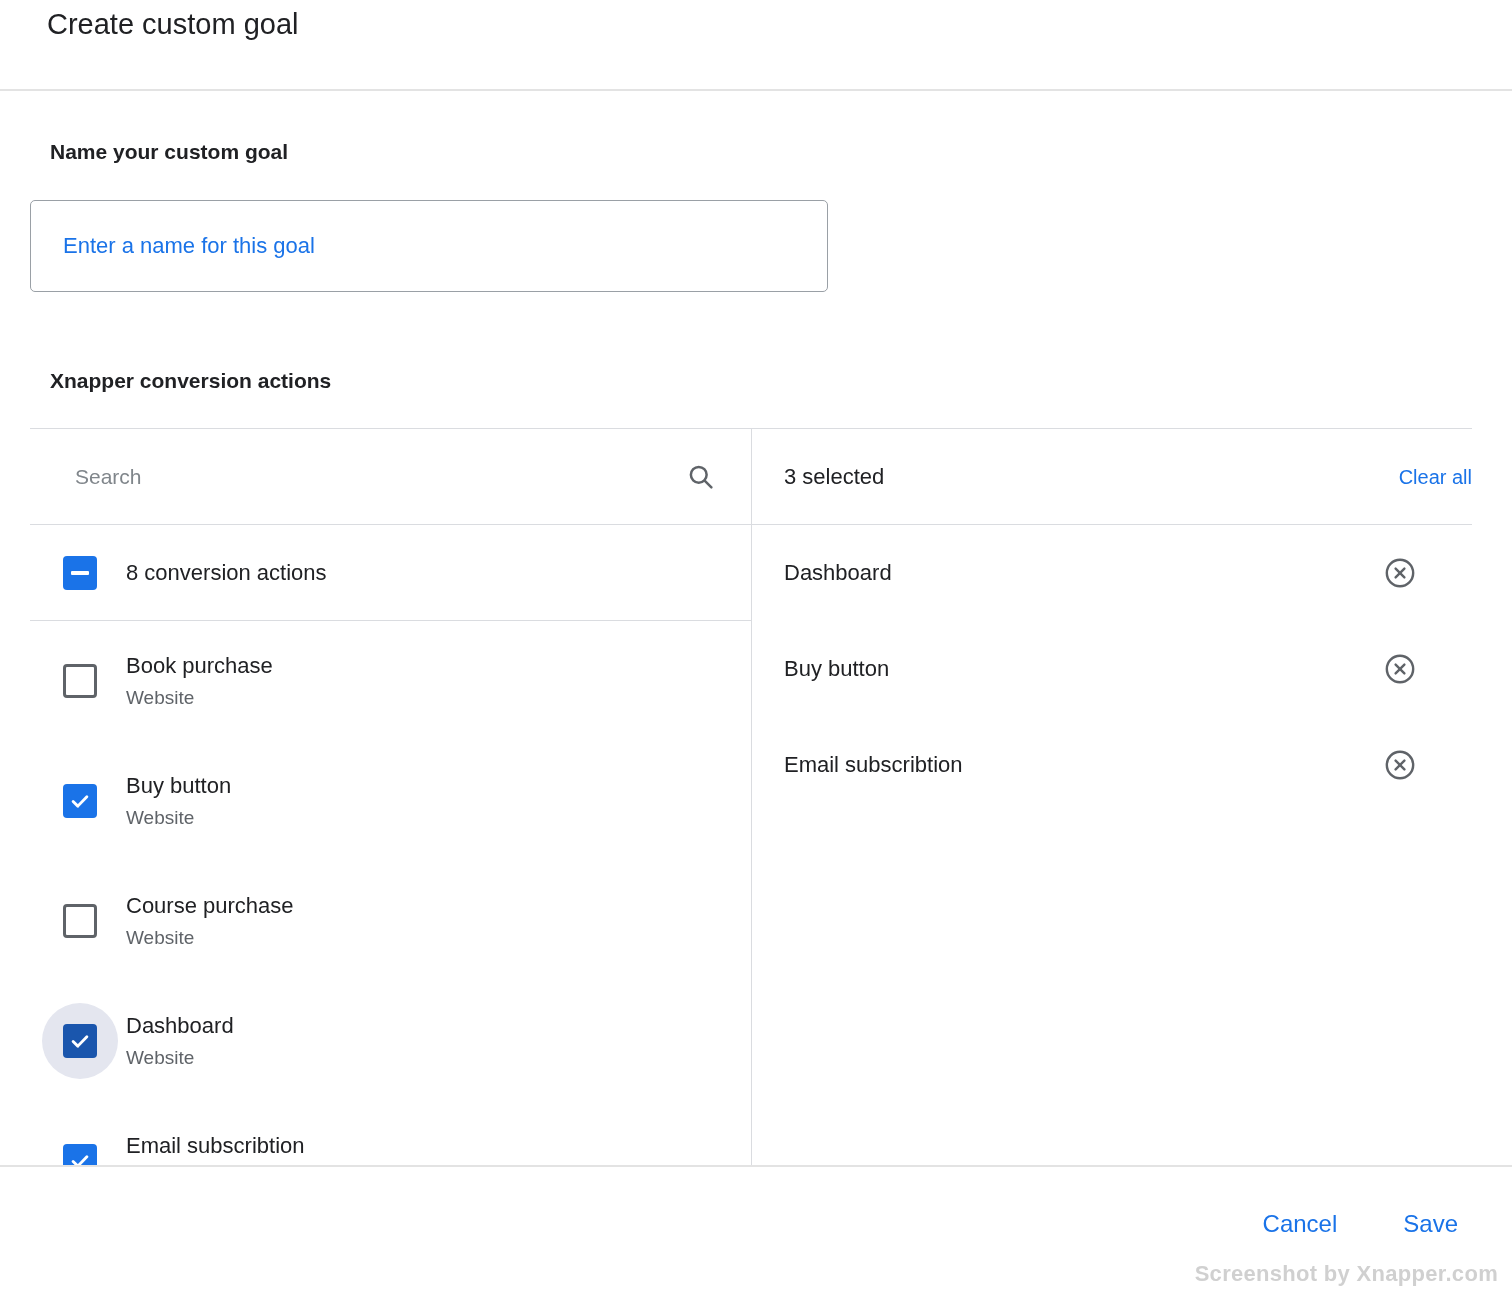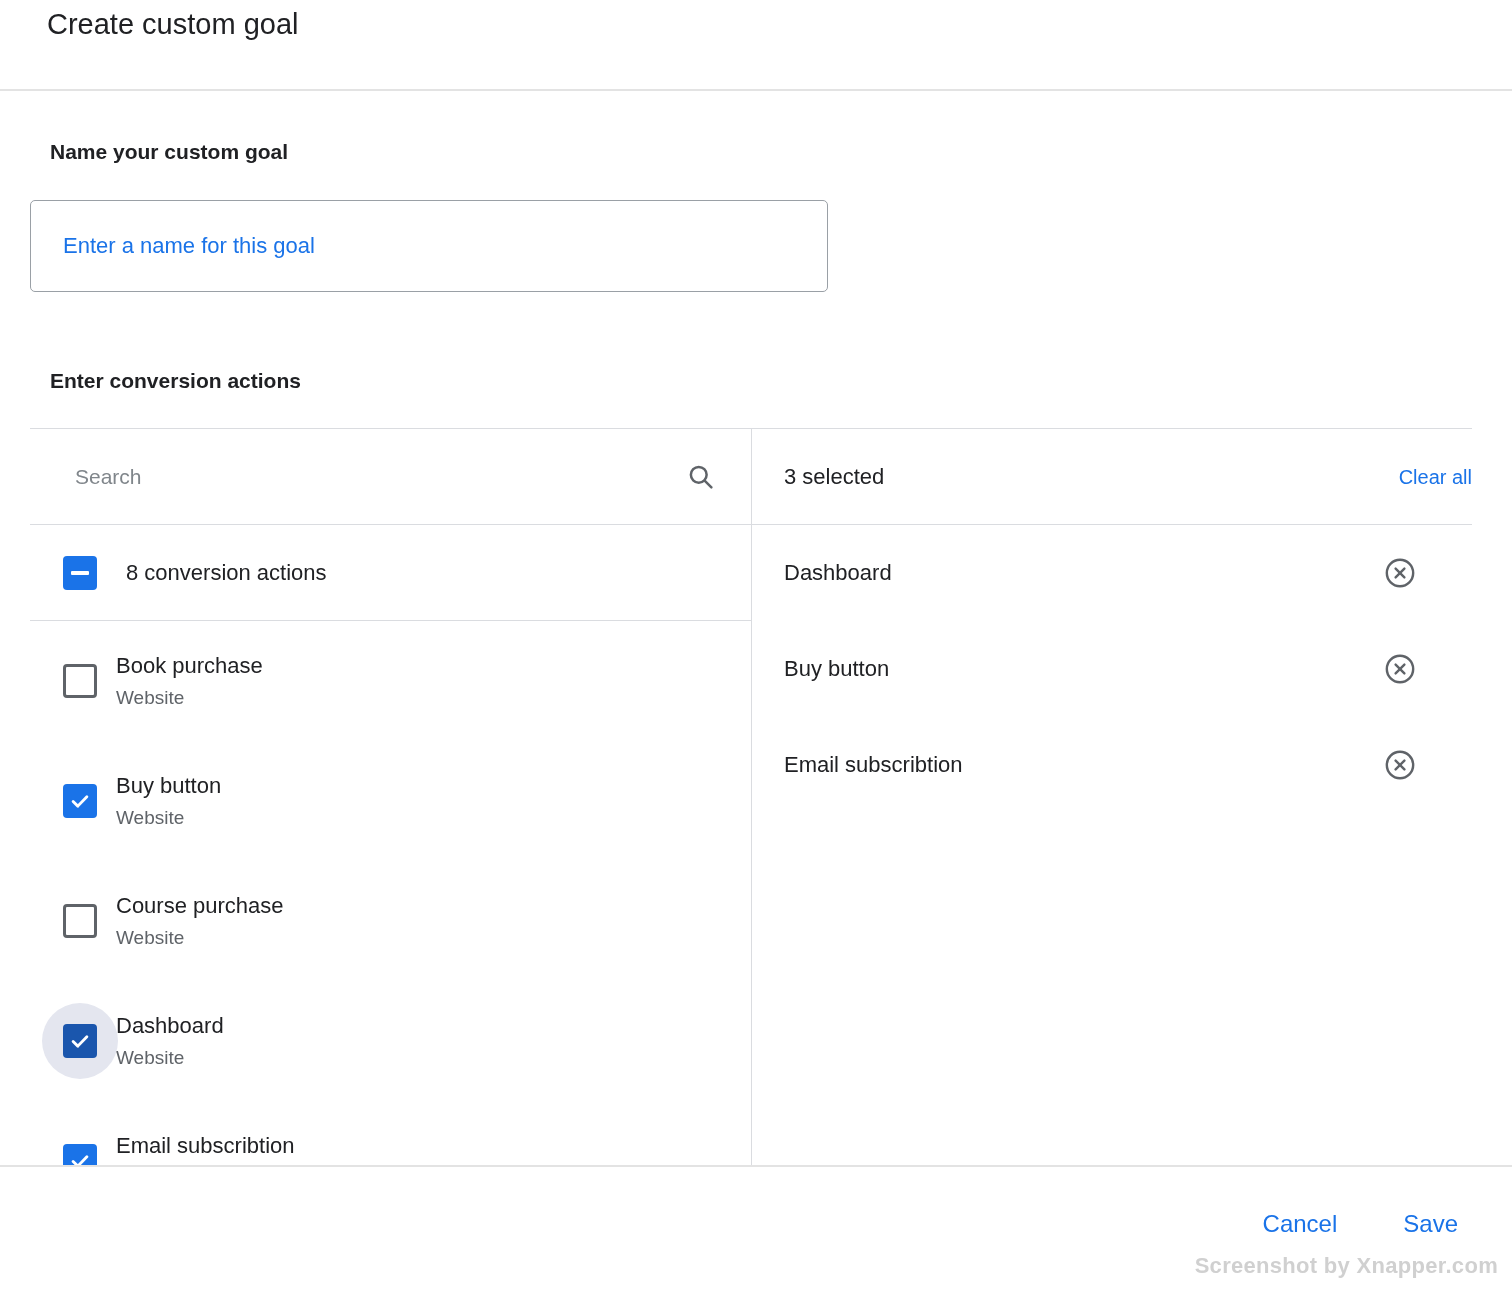--- a/index.html
+++ b/index.html
@@ -187,21 +187,21 @@
     width: 721px;
     height: 545px;
     overflow: hidden;
   }
   .action-row {
     height: 120px;
     display: flex;
     align-items: center;
     padding-left: 33px;
   }
-  .action-text { margin-left: 19px; }
+  .action-text { margin-left: 29px; }
   .action-title {
     font-size: 22px;
     color: #202124;
     line-height: 30px;
   }
   .action-sub {
     font-size: 19px;
     color: #5f6368;
     line-height: 26px;
     margin-top: 4px;
@@ -329,21 +329,21 @@
     font-size: 24px;
     color: #1a73e8;
     line-height: 30px;
     padding: 8px 14px;
     border-radius: 4px;
   }
 
   .watermark {
     position: absolute;
     right: 14px;
-    bottom: 23px;
+    bottom: 15px;
     font-size: 22px;
     font-weight: 700;
     color: rgba(150,150,150,0.45);
     text-shadow: 0 1px 1px rgba(255,255,255,0.9);
     letter-spacing: 0.3px;
     white-space: nowrap;
     margin-top: 24px;
   }
 </style>
 </head>
@@ -357,21 +357,21 @@
   <div class="header-divider"></div>
 
   <div class="dialog-body">
 
     <div class="section-label name">Name your custom goal</div>
 
     <div class="name-input-wrap">
       <input class="name-input" type="text" placeholder="Enter a name for this goal" style="">
     </div>
 
-    <div class="section-label actions">Enter conversion actions</div>
+    <div class="section-label actions">Xnapper conversion actions</div>
 
     <div class="panels">
       <div class="panel-top-rule"></div>
       <div class="panel-header-rule"></div>
       <div class="vdivider"></div>
 
       <div class="left-pane">
 
         <div class="search-row">
           <input class="search-input" type="text" placeholder="Search" style="">

